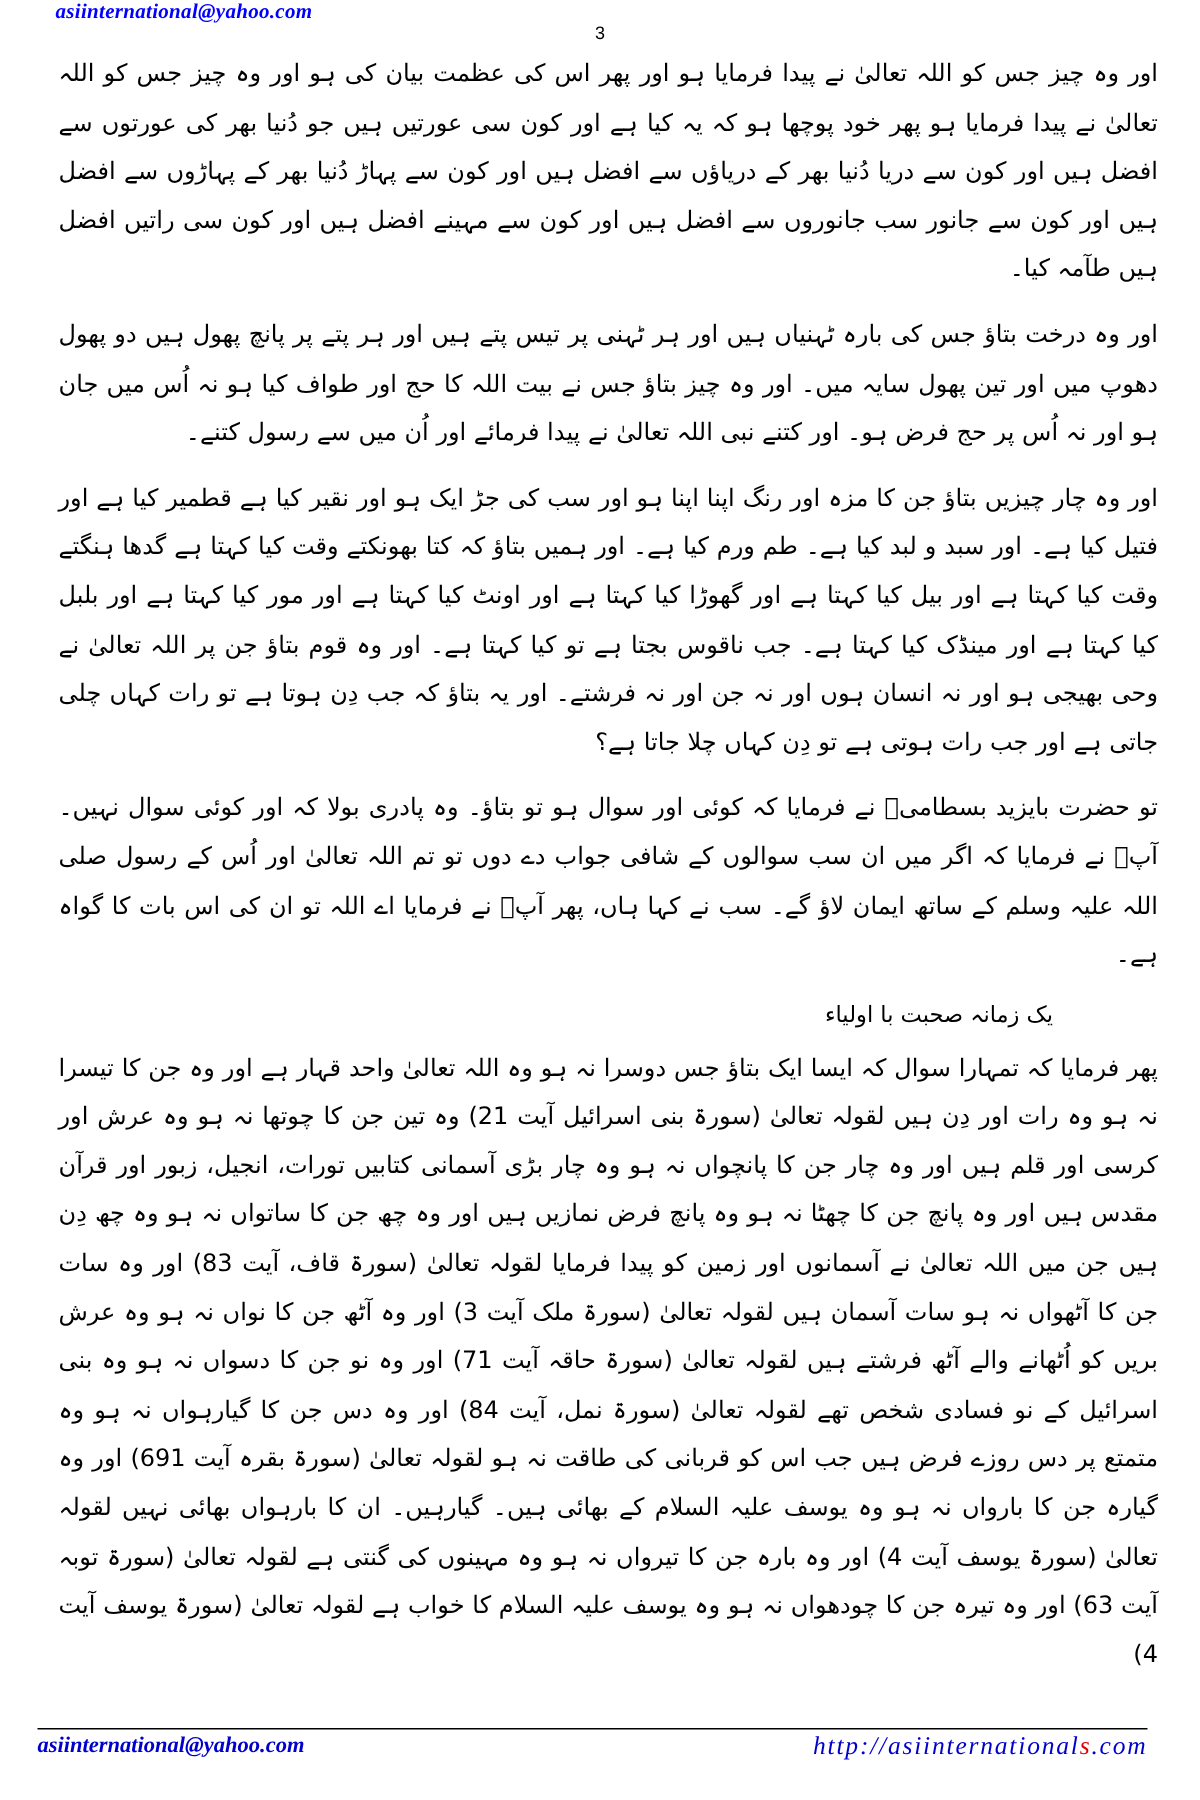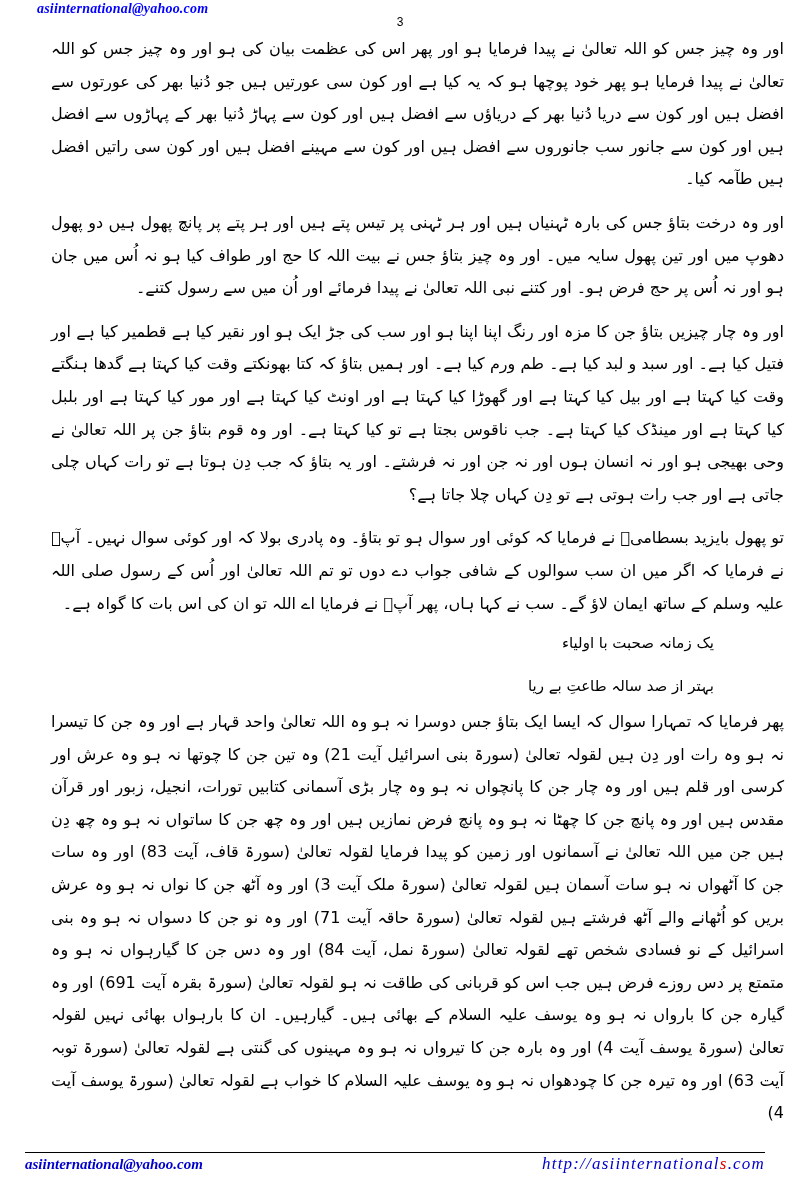--- a/index.html
+++ b/index.html
@@ -31,21 +31,21 @@
       left: 0;
       width: 800px;
       top: 15px;
       text-align: center;
       font-family: "Liberation Sans", sans-serif;
       font-size: 12px;
       color: #000000;
     }
     .content {
       position: absolute;
-      left: 51px;
+      left: 39px;
       top: 33px;
       width: 733px;
       direction: rtl;
       text-align: justify;
       text-align-last: right;
       font-family: "DejaVu Sans", sans-serif;
       font-size: 16px;
       line-height: 32.6px;
     }
     .para {
@@ -102,23 +102,22 @@
 </head>
 <body>
 
 <div class="header-email">asiinternational@yahoo.com</div>
 <div class="page-number">3</div>
 
 <div class="content">
   <p class="para">اور وہ چیز جس کو اللہ تعالیٰ نے پیدا فرمایا ہو اور پھر اس کی عظمت بیان کی ہو اور وہ چیز جس کو اللہ تعالیٰ نے پیدا فرمایا ہو پھر خود پوچھا ہو کہ یہ کیا ہے اور کون سی عورتیں ہیں جو دُنیا بھر کی عورتوں سے افضل ہیں اور کون سے دریا دُنیا بھر کے دریاؤں سے افضل ہیں اور کون سے پہاڑ دُنیا بھر کے پہاڑوں سے افضل ہیں اور کون سے جانور سب جانوروں سے افضل ہیں اور کون سے مہینے افضل ہیں اور کون سی راتیں افضل ہیں طآمہ کیا۔</p>
   <p class="para">اور وہ درخت بتاؤ جس کی بارہ ٹہنیاں ہیں اور ہر ٹہنی پر تیس پتے ہیں اور ہر پتے پر پانچ پھول ہیں دو پھول دھوپ میں اور تین پھول سایہ میں۔ اور وہ چیز بتاؤ جس نے بیت اللہ کا حج اور طواف کیا ہو نہ اُس میں جان ہو اور نہ اُس پر حج فرض ہو۔ اور کتنے نبی اللہ تعالیٰ نے پیدا فرمائے اور اُن میں سے رسول کتنے۔</p>
   <p class="para">اور وہ چار چیزیں بتاؤ جن کا مزہ اور رنگ اپنا اپنا ہو اور سب کی جڑ ایک ہو اور نقیر کیا ہے قطمیر کیا ہے اور فتیل کیا ہے۔ اور سبد و لبد کیا ہے۔ طم ورم کیا ہے۔ اور ہمیں بتاؤ کہ کتا بھونکتے وقت کیا کہتا ہے گدھا ہنگتے وقت کیا کہتا ہے اور بیل کیا کہتا ہے اور گھوڑا کیا کہتا ہے اور اونٹ کیا کہتا ہے اور مور کیا کہتا ہے اور بلبل کیا کہتا ہے اور مینڈک کیا کہتا ہے۔ جب ناقوس بجتا ہے تو کیا کہتا ہے۔ اور وہ قوم بتاؤ جن پر اللہ تعالیٰ نے وحی بھیجی ہو اور نہ انسان ہوں اور نہ جن اور نہ فرشتے۔ اور یہ بتاؤ کہ جب دِن ہوتا ہے تو رات کہاں چلی جاتی ہے اور جب رات ہوتی ہے تو دِن کہاں چلا جاتا ہے؟</p>
-  <p class="para">تو پھول بایزید بسطامیؒ نے فرمایا کہ کوئی اور سوال ہو تو بتاؤ۔ وہ پادری بولا کہ اور کوئی سوال نہیں۔ آپؒ نے فرمایا کہ اگر میں ان سب سوالوں کے شافی جواب دے دوں تو تم اللہ تعالیٰ اور اُس کے رسول صلی اللہ علیہ وسلم کے ساتھ ایمان لاؤ گے۔ سب نے کہا ہاں، پھر آپؒ نے فرمایا اے اللہ تو ان کی اس بات کا گواہ ہے۔</p>
+  <p class="para">تو حضرت بایزید بسطامیؒ نے فرمایا کہ کوئی اور سوال ہو تو بتاؤ۔ وہ پادری بولا کہ اور کوئی سوال نہیں۔ آپؒ نے فرمایا کہ اگر میں ان سب سوالوں کے شافی جواب دے دوں تو تم اللہ تعالیٰ اور اُس کے رسول صلی اللہ علیہ وسلم کے ساتھ ایمان لاؤ گے۔ سب نے کہا ہاں، پھر آپؒ نے فرمایا اے اللہ تو ان کی اس بات کا گواہ ہے۔</p>
   <div class="poem">
     <span class="poem-line">یک زمانہ صحبت با اولیاء</span>
-    <span class="poem-line">بہتر از صد سالہ طاعتِ بے ریا</span>
   </div>
   <p class="para">پھر فرمایا کہ تمہارا سوال کہ ایسا ایک بتاؤ جس دوسرا نہ ہو وہ اللہ تعالیٰ واحد قہار ہے اور وہ جن کا تیسرا نہ ہو وہ رات اور دِن ہیں لقولہ تعالیٰ (سورۃ بنی اسرائیل آیت 21) وہ تین جن کا چوتھا نہ ہو وہ عرش اور کرسی اور قلم ہیں اور وہ چار جن کا پانچواں نہ ہو وہ چار بڑی آسمانی کتابیں تورات، انجیل، زبور اور قرآن مقدس ہیں اور وہ پانچ جن کا چھٹا نہ ہو وہ پانچ فرض نمازیں ہیں اور وہ چھ جن کا ساتواں نہ ہو وہ چھ دِن ہیں جن میں اللہ تعالیٰ نے آسمانوں اور زمین کو پیدا فرمایا لقولہ تعالیٰ (سورۃ قاف، آیت 83) اور وہ سات جن کا آٹھواں نہ ہو سات آسمان ہیں لقولہ تعالیٰ (سورۃ ملک آیت 3) اور وہ آٹھ جن کا نواں نہ ہو وہ عرش بریں کو اُٹھانے والے آٹھ فرشتے ہیں لقولہ تعالیٰ (سورۃ حاقہ آیت 71) اور وہ نو جن کا دسواں نہ ہو وہ بنی اسرائیل کے نو فسادی شخص تھے لقولہ تعالیٰ (سورۃ نمل، آیت 84) اور وہ دس جن کا گیارہواں نہ ہو وہ متمتع پر دس روزے فرض ہیں جب اس کو قربانی کی طاقت نہ ہو لقولہ تعالیٰ (سورۃ بقرہ آیت 691) اور وہ گیارہ جن کا بارواں نہ ہو وہ یوسف علیہ السلام کے بھائی ہیں۔ گیارہیں۔ ان کا بارہواں بھائی نہیں لقولہ تعالیٰ (سورۃ یوسف آیت 4) اور وہ بارہ جن کا تیرواں نہ ہو وہ مہینوں کی گنتی ہے لقولہ تعالیٰ (سورۃ توبہ آیت 63) اور وہ تیرہ جن کا چودھواں نہ ہو وہ یوسف علیہ السلام کا خواب ہے لقولہ تعالیٰ (سورۃ یوسف آیت 4)</p>
 </div>
 
 <div class="footer-rule"></div>
 <div class="footer-email">asiinternational@yahoo.com</div>
 <div class="footer-url"><span>http://asiinternational</span><span class="accent">s</span><span>.com</span></div>
 
 </body></html>

